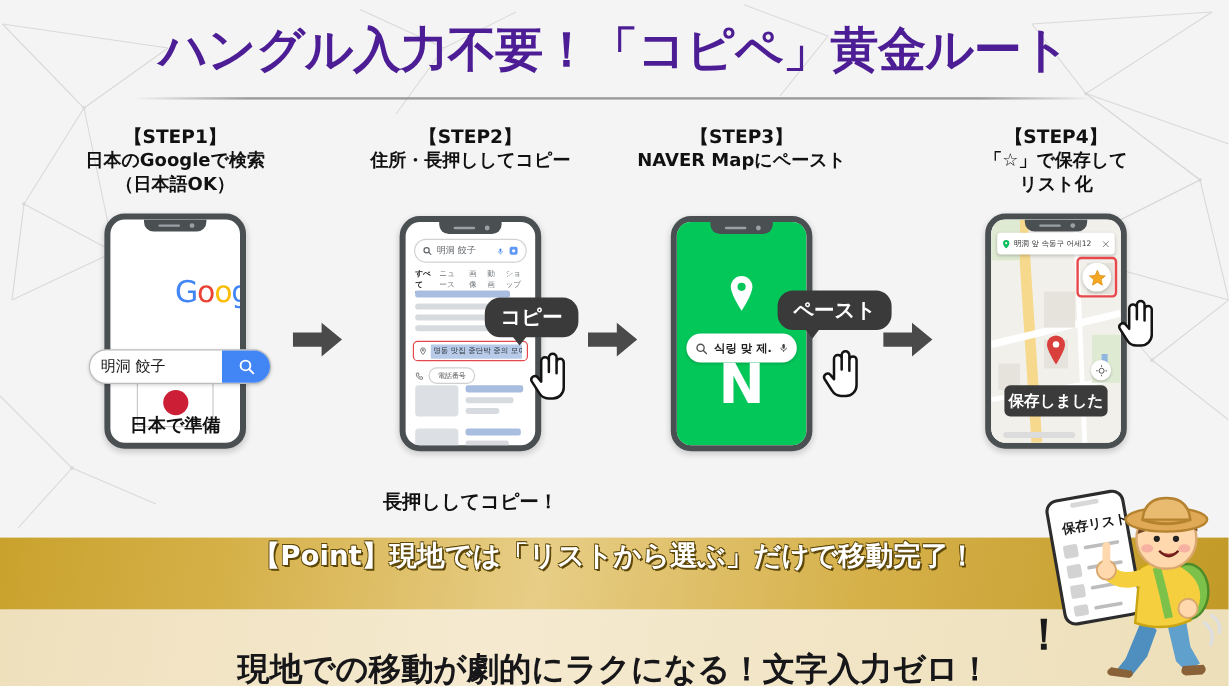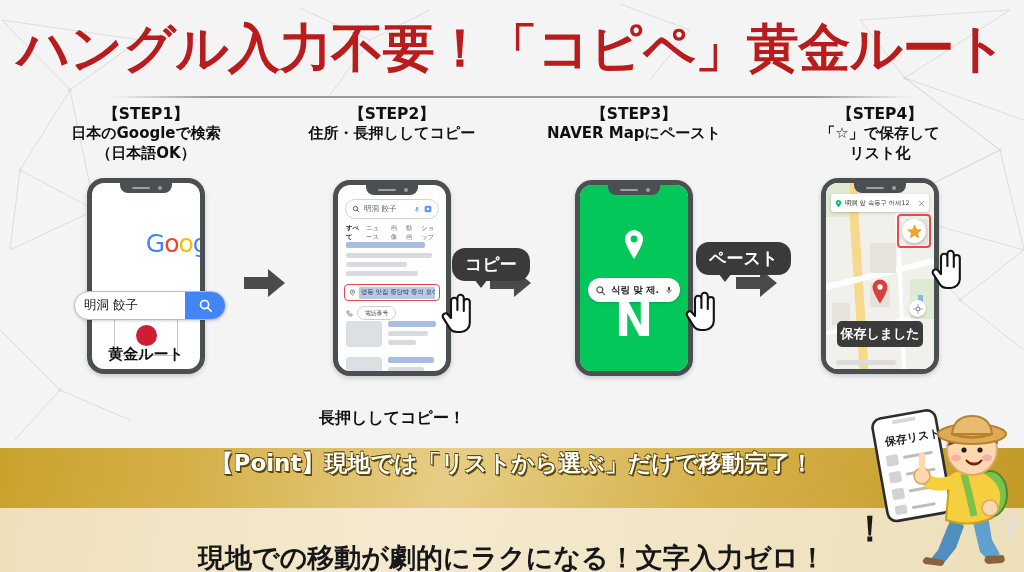--- a/index.html
+++ b/index.html
@@ -14,35 +14,35 @@
     overflow: hidden;
   }
   #bgnet { position: absolute; inset: 0; z-index: 0; pointer-events: none; }
 
   
   .title-wrap {
     position: absolute; top: 14px; left: 0; width: 1024px;
     text-align: center; z-index: 3;
   }
   .title {
-    font-size: 52px; font-weight: 900; color: #b91c1c;
+    font-size: 40px; font-weight: 900; color: #4c1d95;
     letter-spacing: -0.5px; white-space: nowrap;
     font-family: "DejaVu Sans", "Liberation Sans", sans-serif;
   }
   .title-rule {
     margin: 12px auto 0; width: 800px; height: 2px;
     background: linear-gradient(to right, rgba(150,150,150,0), #9a9a9a 12%, #9a9a9a 88%, rgba(150,150,150,0));
   }
 
   
   .steps { position: absolute; top: 104px; left: 0; width: 1024px; height: 320px; z-index: 3; }
   .step { position: absolute; top: 0; width: 236px; }
   .step-1 { left: 28px; }
   .step-2 { left: 274px; }
-  .step-3 { left: 516px; }
+  .step-3 { left: 500px; }
   .step-4 { left: 762px; }
 
   .step-head { text-align: center; color: #111; }
   .step-head .ln {
     display: block; font-size: 15px; font-weight: 900; line-height: 1.32;
     font-family: "DejaVu Sans", "Liberation Sans", sans-serif; white-space: nowrap;
   }
   .step-head .ln.tag { font-size: 15.5px; letter-spacing: 0px; }
 
   
@@ -194,21 +194,21 @@
   .m-compass {
     position: absolute; bottom: 52px; right: 8px; width: 17px; height: 17px;
     background: #fff; border-radius: 50%; display: flex; align-items: center;
     justify-content: center; box-shadow: 0 1px 2px rgba(0,0,0,0.25); z-index: 5;
   }
 
   
   .bubble {
     position: absolute; background: #3a3a3a; color: #fff; border-radius: 13px;
     padding: 5px 13px; font-size: 17px; font-weight: 900; white-space: nowrap;
-    z-index: 30; font-family: "DejaVu Sans", "Liberation Sans", sans-serif; margin-left: 48px;
+    z-index: 30; font-family: "DejaVu Sans", "Liberation Sans", sans-serif;
   }
   .bubble::after {
     content: ""; position: absolute; bottom: -7px; left: 22px;
     border-left: 7px solid transparent; border-right: 7px solid transparent;
     border-top: 9px solid #3a3a3a;
   }
   .bub-copy  { left: 404px; top: 248px; }
   .bub-paste { left: 648px; top: 242px; }
 
   .hand { position: absolute; z-index: 29; }
@@ -305,21 +305,21 @@
             <b></b>
           </div>
 
         <div class="screen">
           <div class="g-logo">
             <span>G</span><span>o</span><span>o</span><span>g</span><span>l</span><span>e</span>
           </div>
           <div class="jp-flag">
               <div class="dot"></div>
             </div>
-          <div class="p1-caption">黄金ルート</div>
+          <div class="p1-caption">日本で準備</div>
         </div>
       </div>
     </div>
 
     <div class="g-searchbar" style="left:74px; top:187px;">
       <div class="q">明洞 餃子</div>
       <div class="go">
         <svg width="15" height="15" viewBox="0 0 24 24" fill="none" stroke="#fff" stroke-width="2.6">
           <circle cx="10.5" cy="10.5" r="6.5"></circle>
             <line x1="15.5" y1="15.5" x2="21" y2="21" stroke-linecap="round"></line>

